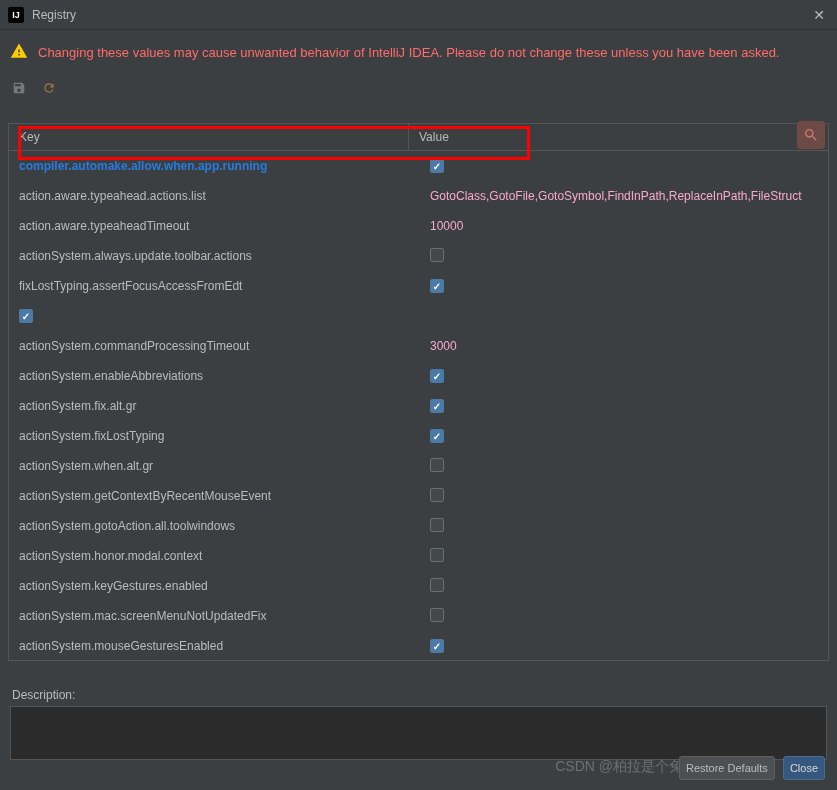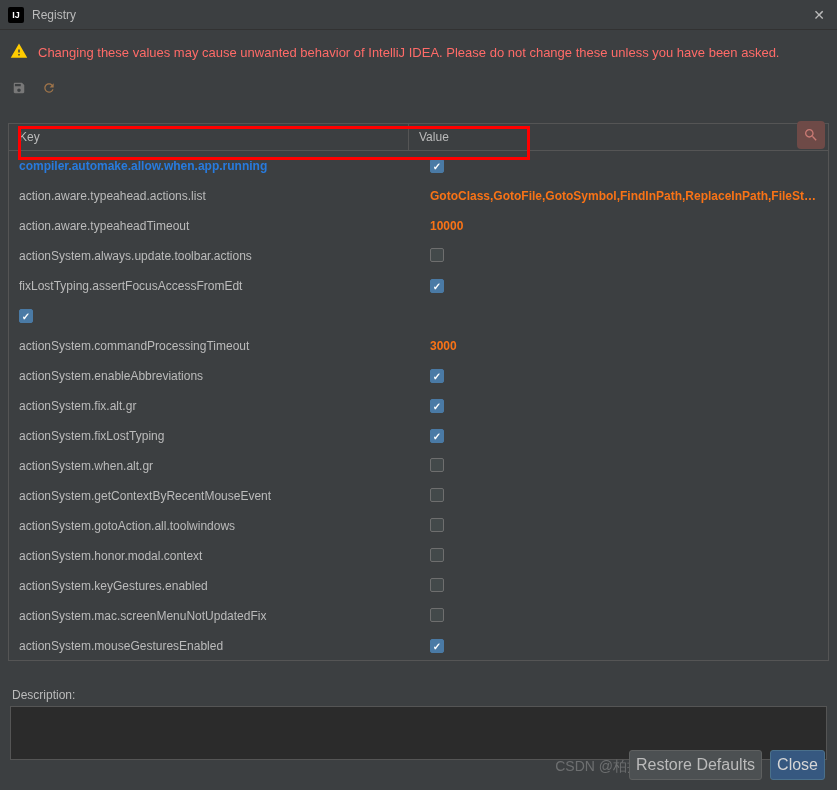--- a/index.html
+++ b/index.html
@@ -25,35 +25,35 @@
 .table-header .col-key { width: 400px; padding: 6px 10px; border-right: 1px solid #555555; }
 .table-header .col-value { flex: 1; padding: 6px 10px; }
 
 .rows { max-height: 510px; overflow-y: auto; border-left: 1px solid #555555; border-right: 1px solid #555555; border-bottom: 1px solid #555555; position: relative; }
 .rows::-webkit-scrollbar { width: 10px; }
 .rows::-webkit-scrollbar-track { background: #3c3f41; }
 .rows::-webkit-scrollbar-thumb { background: #5e5e5e; border-radius: 2px; }
 
 .row { display: flex; font-size: 12px; height: 30px; align-items: center; gap: 11px; }
 .row .col-key { width: 400px; padding: 0 10px; color: #bbbbbb; white-space: nowrap; overflow: hidden; text-overflow: ellipsis; }
-.row .col-value { flex: 1; padding: 0 10px; color: #f97316; white-space: nowrap; overflow: hidden; text-overflow: ellipsis; font-weight: bold; }
+.row .col-value { flex: 1; padding: 0 10px; color: #f9a8d4; white-space: nowrap; overflow: hidden; text-overflow: ellipsis; }
 .row.highlighted .col-key { color: #287bde; font-weight: bold; }
 
 .highlight-box { position: absolute; left: 18px; top: 126px; width: 512px; height: 34px; border: 3px solid #ff0000; pointer-events: none; z-index: 3; }
 
 .checkbox { width: 14px; height: 14px; border: 1px solid #6e6e6e; border-radius: 2px; display: inline-flex; align-items: center; justify-content: center; background: #43494a; }
 .checkbox.checked { background: #4a7aa5; border-color: #4a7aa5; }
 .checkbox.checked::after { content: "✓"; color: #fff; font-size: 10px; font-weight: bold; }
 
 .desc-label { font-size: 12px; color: #bbbbbb; padding: 10px 12px 4px 12px; }
 .desc-box { margin: 0 10px; height: 54px; background: #2b2b2b; border: 1px solid #555555; }
 
 .footer { position: absolute; bottom: 10px; right: 12px; display: flex; gap: 8px; align-items: center; }
 .watermark { position: absolute; bottom: 14px; right: 140px; color: rgba(200,200,200,0.35); font-size: 14px; pointer-events: none; }
-.btn { background: #4c5052; border: 1px solid #5e6060; color: #bbbbbb; padding: 5px 6px; font-size: 16px; border-radius: 3px; cursor: pointer; }
+.btn { background: #4c5052; border: 1px solid #5e6060; color: #bbbbbb; padding: 5px 6px; font-size: 11px; border-radius: 3px; cursor: pointer; }
 .btn.primary { background: #365880; border-color: #4a708b; color: #d6d6d6; }
 </style>
 </head>
 <body>
 
 <div class="titlebar">
   <div class="app-icon">IJ</div>
   <div class="title">Registry</div>
   <div class="close">✕</div>
 </div>

